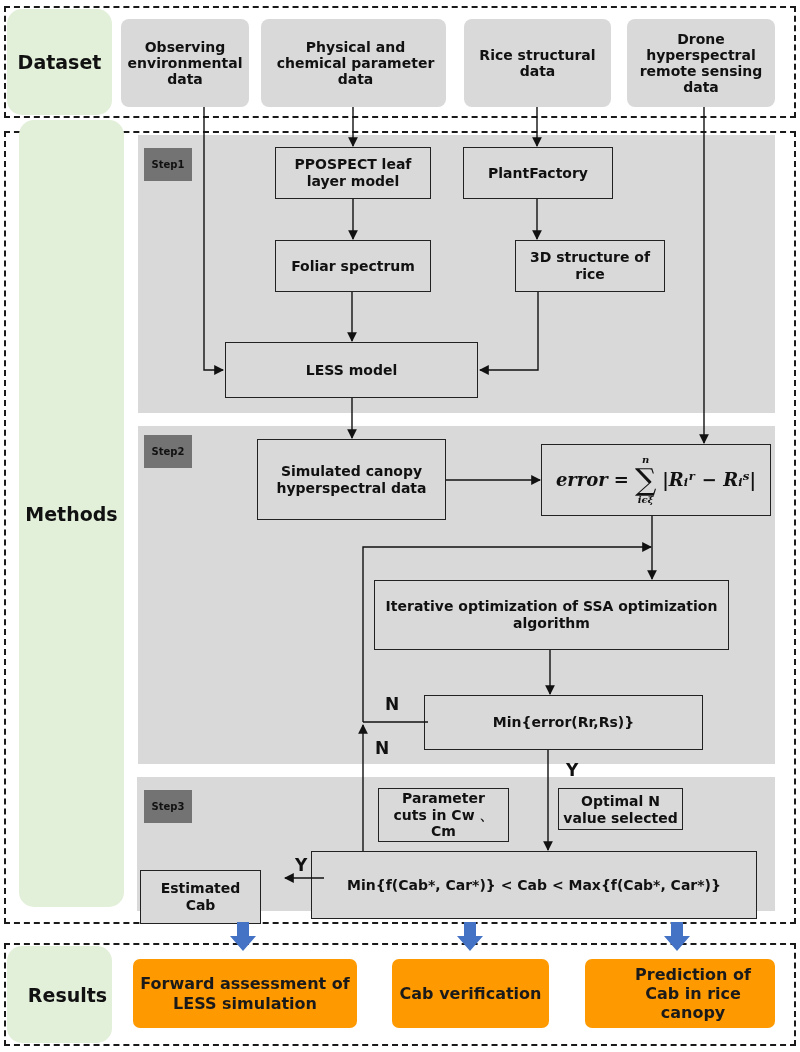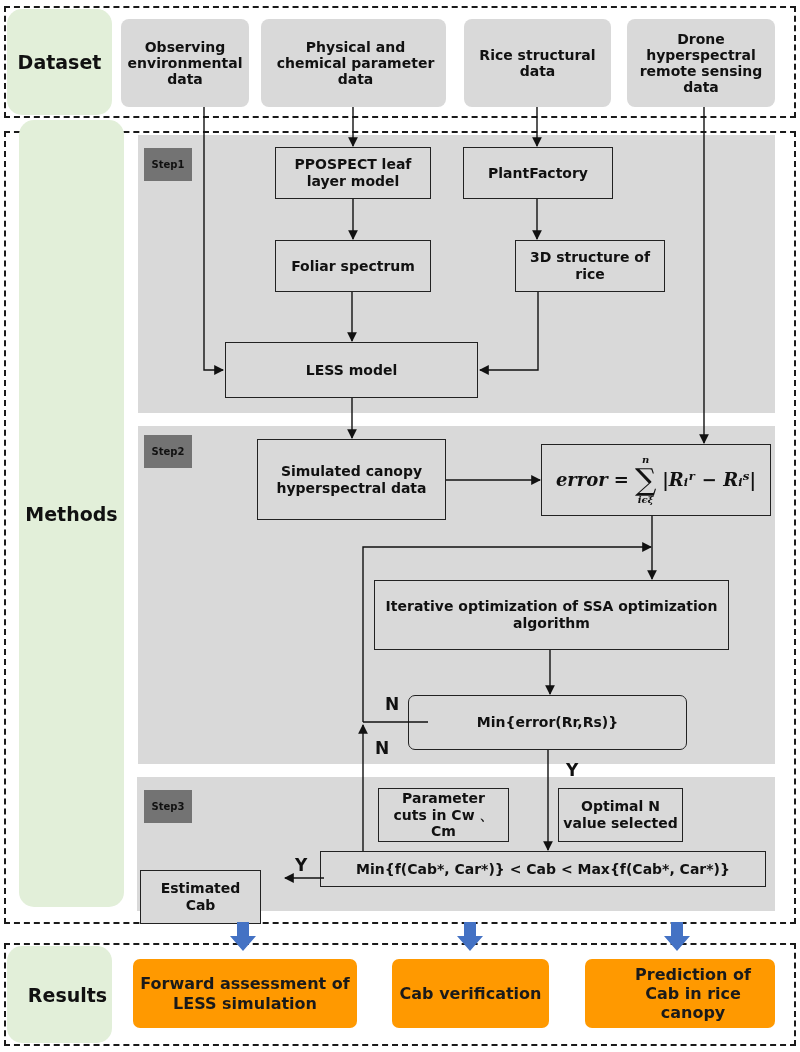--- a/index.html
+++ b/index.html
@@ -93,31 +93,31 @@
       <span class="sup">n</span>
       <span class="big">∑</span>
       <span class="sub">iϵξ</span>
     </span>
     <span>|Rᵢʳ − Rᵢˢ|</span>
   </span>
 </div>
 <div class="abs node" style="left:374px;top:580px;width:355px;height:70px;">
   <span>Iterative optimization of SSA optimization algorithm</span>
 </div>
-<div class="abs node" style="left:408px;top:695px;width:279px;height:55px;border-radius:7px;">
+<div class="abs node" style="left:424px;top:695px;width:279px;height:55px;">
   <span>Min{error(Rr,Rs)}</span>
 </div>
 
 <div class="abs node" style="left:378px;top:788px;width:131px;height:54px;">
   <span>Parameter cuts in Cw 、 Cm</span>
 </div>
-<div class="abs node" style="left:558px;top:788px;width:125px;height:54px;">
+<div class="abs node" style="left:558px;top:788px;width:125px;height:42px;align-items:flex-end;">
   <span>Optimal N value selected</span>
 </div>
-<div class="abs node" style="left:320px;top:851px;width:446px;height:36px;">
+<div class="abs node" style="left:311px;top:851px;width:446px;height:68px;">
   <span>Min{f(Cab*, Car*)} &lt; Cab &lt; Max{f(Cab*, Car*)}</span>
 </div>
 <div class="abs node" style="left:140px;top:851px;width:121px;height:54px;margin-top:19px;">
   <span>Estimated Cab</span>
 </div>
 
 <div class="abs yn" style="left:385px;top:694px;">N</div>
 <div class="abs yn" style="left:375px;top:738px;">N</div>
 <div class="abs yn" style="left:566px;top:760px;">Y</div>
 <div class="abs yn" style="left:295px;top:855px;">Y</div>

